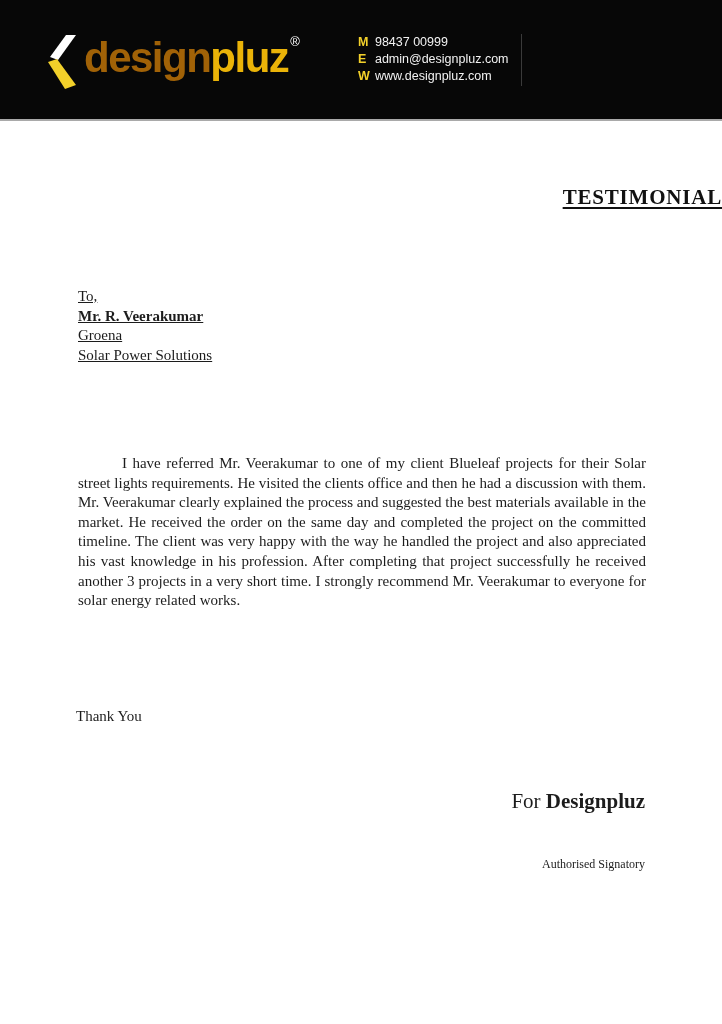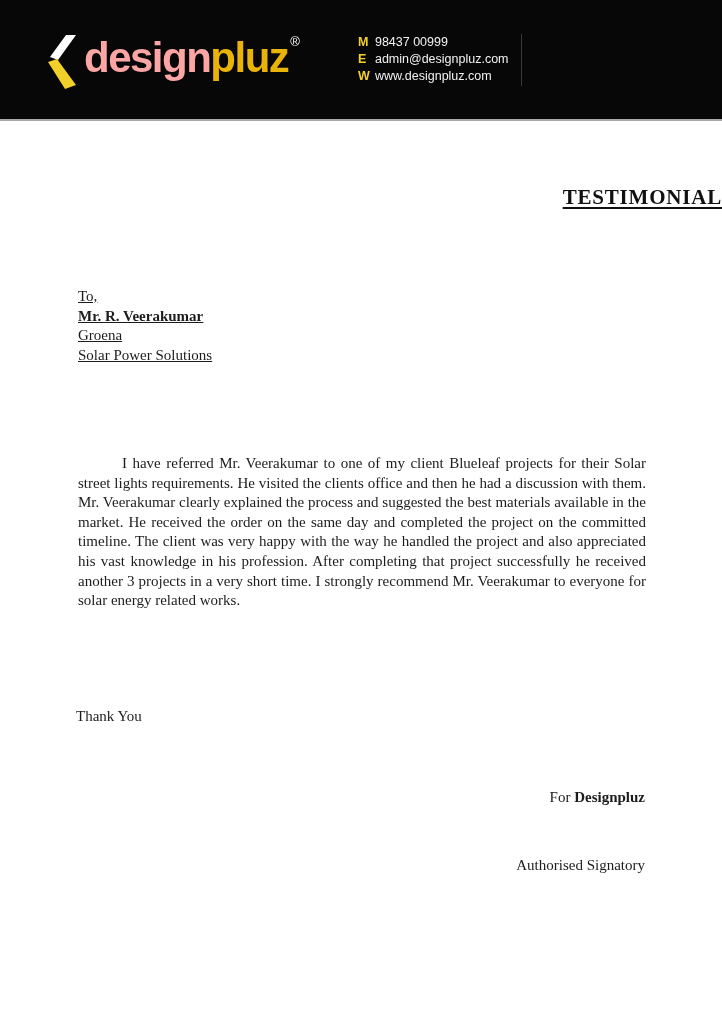--- a/index.html
+++ b/index.html
@@ -32,21 +32,21 @@
     margin-left: 46px;
     white-space: nowrap;
   }
   .logo-chevron { width: 32px; height: 54px; margin-right: 6px; margin-top: 4px; }
   .logo-text {
     font-size: 42px;
     font-weight: 800;
     letter-spacing: -1.5px;
     line-height: 54px;
   }
-  .logo-white { color: #fca5a5; }
+  .logo-white { color: #a16207; }
   .logo-yellow { color: #eab308; }
   .logo-reg {
     color: #ffffff;
     font-size: 13px;
     font-weight: 400;
     line-height: 13px;
     margin-top: 4px;
     margin-left: 2px;
   }
   .contact-block {
@@ -112,30 +112,30 @@
   .thank-you {
     position: absolute;
     top: 708px;
     left: 76px;
     font-size: 15px;
   }
   .sign-for {
     position: absolute;
     top: 789px;
     right: 77px;
-    font-size: 15px;
+    font-size: 21px;
     text-align: left;
     margin-left: 16px;
   }
   .sign-for .company { font-weight: 700; }
   .sign-role {
     position: absolute;
     top: 857px;
     right: 77px;
-    font-size: 15px;
+    font-size: 12px;
     text-align: center;
   }
 </style>
 </head>
 <body>
 
 <div class="page">
 
   <header class="header">
     <div class="logo">

